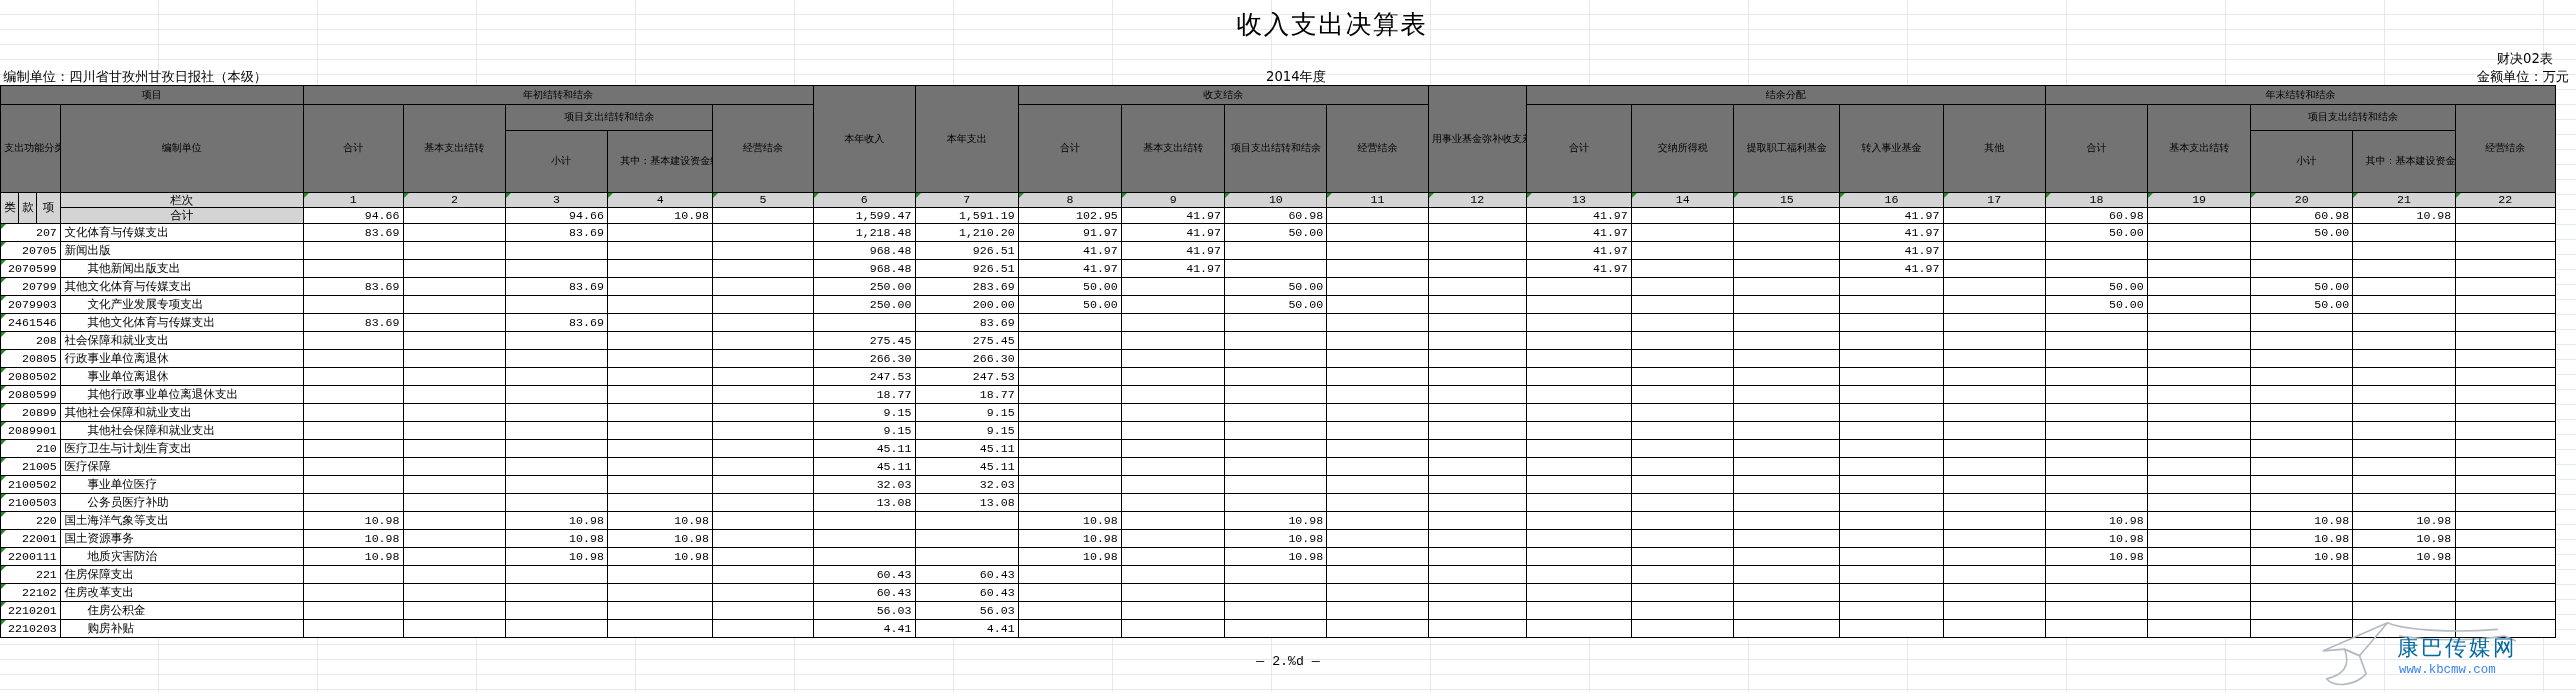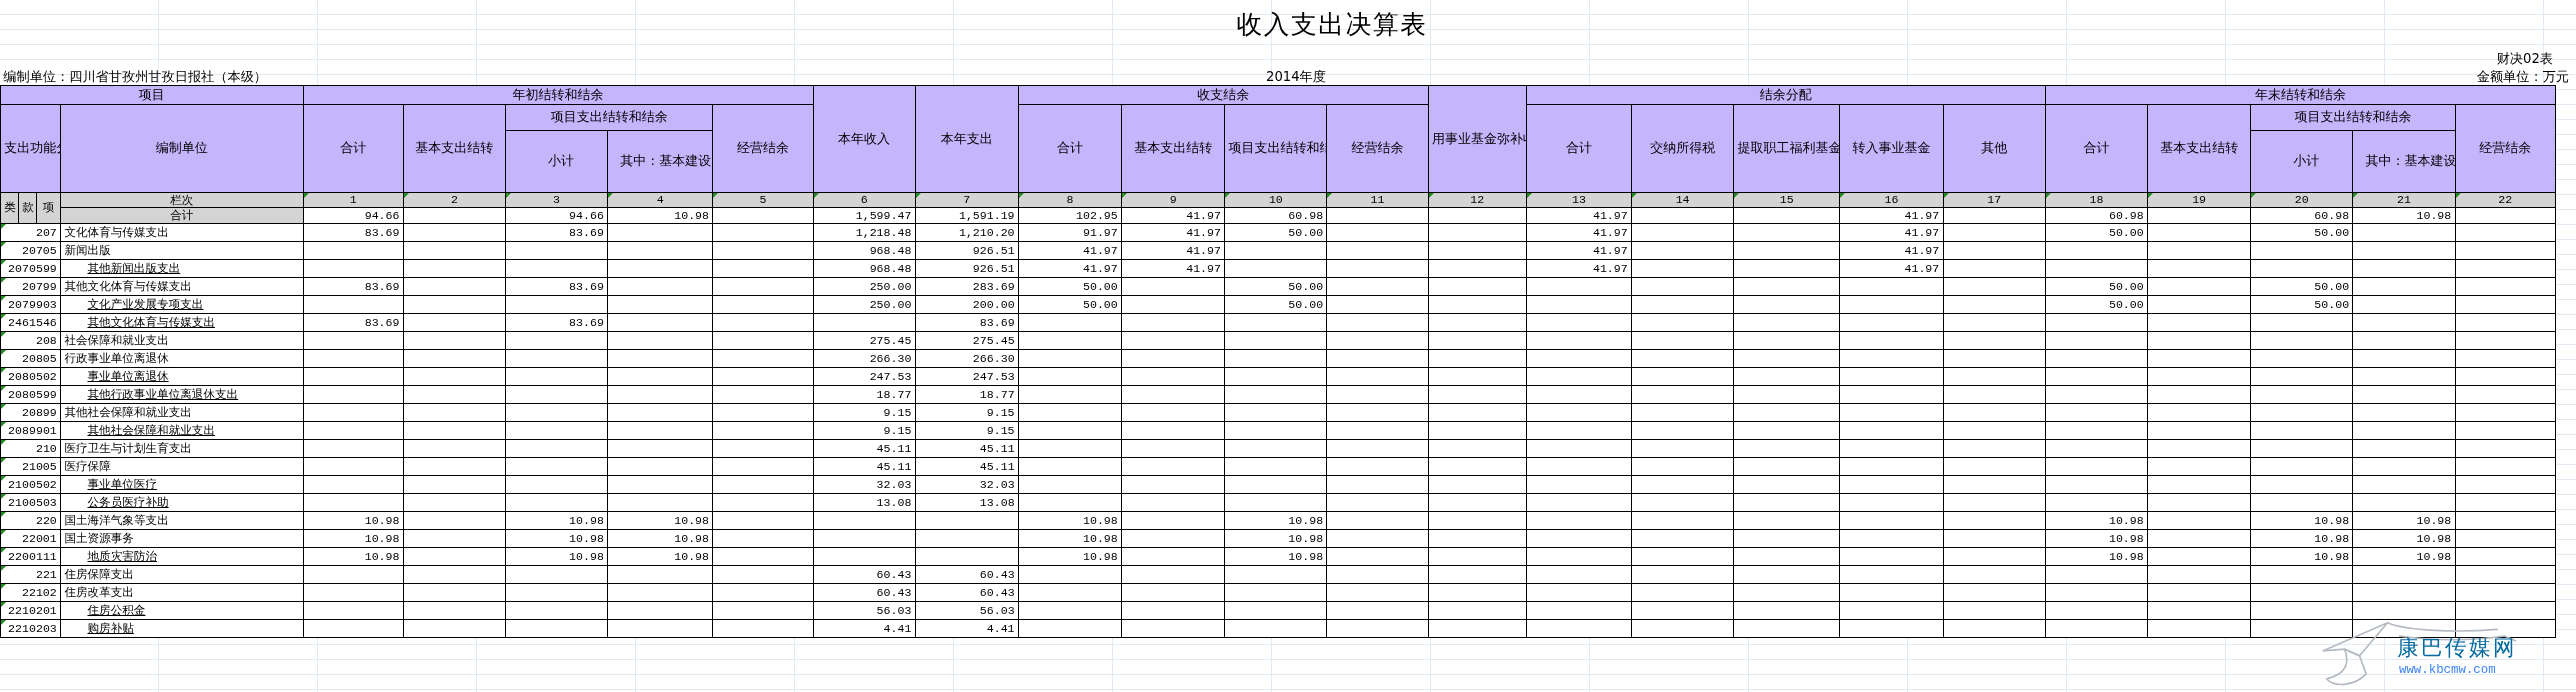--- a/index.html
+++ b/index.html
@@ -15,34 +15,34 @@
   .meta{position:absolute;top:68px;left:0;width:100%;height:16.5px;font-size:13.2px;z-index:2;padding-left:16px;}
   .meta .prep{position:absolute;left:3.3px;}
   .meta .year{position:absolute;left:0;width:100%;text-align:center;}
   .meta .unit{position:absolute;right:23px;}
 
   table.sheet{position:absolute;top:85px;left:0;width:2556px;z-index:1;
       border-collapse:collapse;table-layout:fixed;background:#fff;
       border:1.7px solid #000;}
   table.sheet th,table.sheet td{border:0.8px solid #000;overflow:hidden;white-space:nowrap;
       padding:0 3.3px;box-sizing:border-box;}
-  thead th{background:#c4b5fd;font-weight:normal;font-size:13px;text-align:center;
+  thead th{background:#737373;font-weight:normal;font-size:10px;text-align:center;
       white-space:normal;line-height:1.25;padding:0.8px 2.5px;}
   tr.r1 th{height:19px;}
   tr.r2 th{height:25.6px;}
   tr.r3 th{height:62px;padding-left:12px;}
   tr.r4 th,tr.r4 td{height:13.2px;border-top:1.7px solid #000;background:#d4d4d4;font-size:11.6px;}
   tr.r5 th,tr.r5 td{height:13.2px;font-size:11.6px;}
   tr.r5 th{background:#d4d4d4;font-weight:normal;}
   tr.r5 td{background:#fff;}
   .colnum{text-align:center;font-family:"Liberation Mono",monospace;}
   tbody td{height:18px;font-size:11.6px;background:#fff;}
   td.code{font-family:Liberation Mono, monospace;text-align:right;padding-left:1.7px;}
   td.name{text-align:left;white-space:nowrap;}
-  td.name.ind{padding-left:26.4px;text-decoration:underline;}
+  td.name.ind{padding-left:26.4px;}
   td.val{font-family:"Liberation Mono",monospace;text-align:right;padding-right:5px;}
   .gl{border-left-width:1.7px !important;}
   .tri{position:relative;}
   .tri::before{content:"";position:absolute;top:0;left:0;width:0;height:0;
       border-top:5px solid #1e8e1e;border-right:5px solid transparent;}
   .footer{position:absolute;top:654px;left:0;width:100%;text-align:center;
       font-family:"Liberation Mono",monospace;font-size:13.2px;z-index:2;}
   .watermark{position:absolute;right:20px;bottom:0;width:248px;height:84px;z-index:3;
       color:#b4bac2;}
   .watermark svg{position:absolute;left:0;top:0;}
@@ -780,20 +780,21 @@
           <td class="val"></td>
           <td class="val gl"></td>
           <td class="val"></td>
           <td class="val"></td>
           <td class="val"></td>
           <td class="val"></td>
         </tr>
       </tbody>
   </table>
 
+  <div class="footer">— 2.%d —</div>
 
   <div class="watermark">
     <svg width="248" height="84" viewBox="0 0 300 102">
       <g fill="none" stroke="#b4bac2" stroke-width="2" stroke-linejoin="round">
         <path d="M18,52 L96,18 L62,58 L44,50 Z"></path>
         <path d="M62,58 L70,80 C55,96 30,96 22,86 C40,82 52,72 44,50 Z"></path>
         <path d="M96,18 C120,28 180,30 230,26"></path>
         <path d="M110,34 C150,40 200,40 238,34 L252,40"></path>
       </g>
     </svg>

